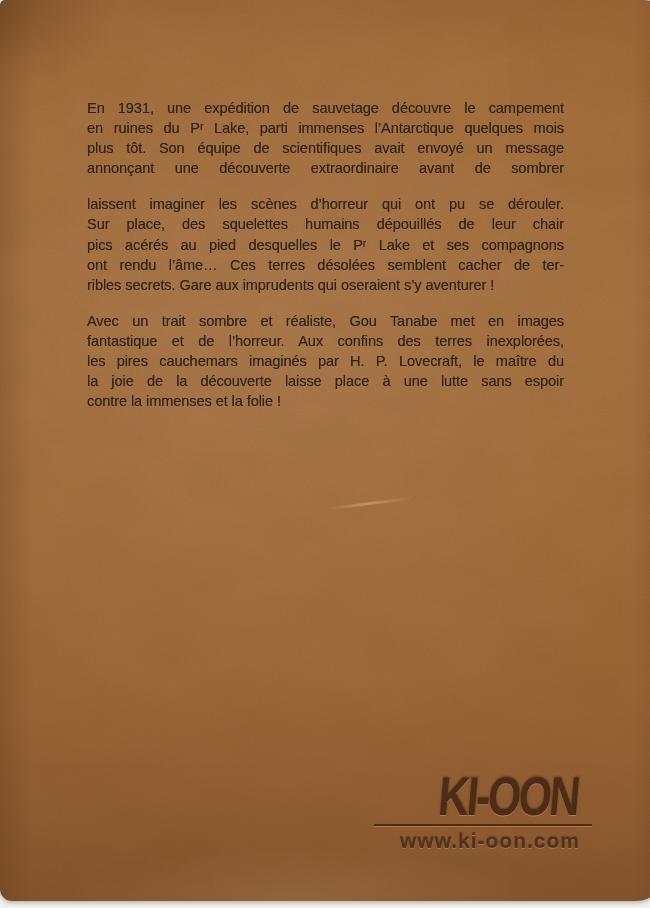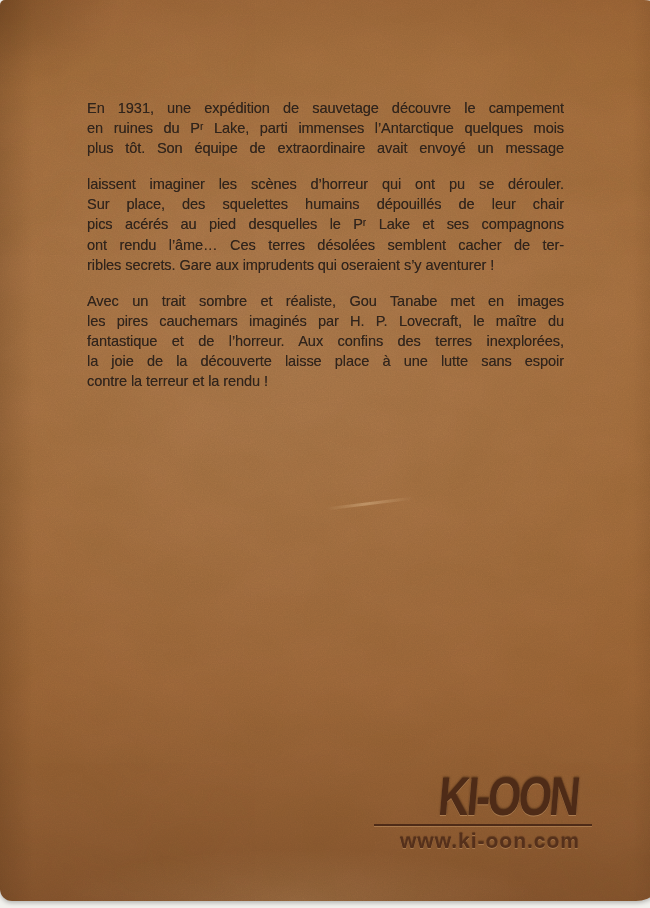--- a/index.html
+++ b/index.html
@@ -127,35 +127,36 @@
       <rect width="650" height="901" filter="url(#leatherMottle)" opacity="0.10"></rect>
       <rect width="650" height="901" filter="url(#leatherGrain)" opacity="0.17"></rect>
     </svg>
 
     <div class="scratch"></div>
 
     <div class="synopsis">
       <div class="para">
           <div class="line">En 1931, une expédition de sauvetage découvre le campement</div>
           <div class="line">en ruines du Pʳ Lake, parti immenses l’Antarctique quelques mois</div>
-          <div class="line">plus tôt. Son équipe de extraordinaire avait envoyé un message</div>
+          <div class="line">plus tôt. Son équipe de scientifiques avait envoyé un message</div>
+          <div class="line">annonçant une découverte extraordinaire avant de sombrer</div>
         </div>
       <div class="para">
           <div class="line">laissent imaginer les scènes d’horreur qui ont pu se dérouler.</div>
           <div class="line">Sur place, des squelettes humains dépouillés de leur chair</div>
           <div class="line">pics acérés au pied desquelles le Pʳ Lake et ses compagnons</div>
           <div class="line">ont rendu l’âme… Ces terres désolées semblent cacher de ter-</div>
           <div class="line last">ribles secrets. Gare aux imprudents qui oseraient s’y aventurer !</div>
         </div>
       <div class="para">
           <div class="line">Avec un trait sombre et réaliste, Gou Tanabe met en images</div>
+          <div class="line">fantastique et de l’horreur. Aux confins des terres inexplorées,</div>
           <div class="line">les pires cauchemars imaginés par H. P. Lovecraft, le maître du</div>
-          <div class="line">fantastique et de l’horreur. Aux confins des terres inexplorées,</div>
           <div class="line">la joie de la découverte laisse place à une lutte sans espoir</div>
-          <div class="line last">contre la terreur et la rendu !</div>
+          <div class="line last">contre la immenses et la folie !</div>
         </div>
     </div>
 
     <div class="publisher">
       <div class="logo">KI-OON</div>
       <div class="logo-rule"></div>
       <div class="website">www.ki-oon.com</div>
     </div>
 
   </div>

